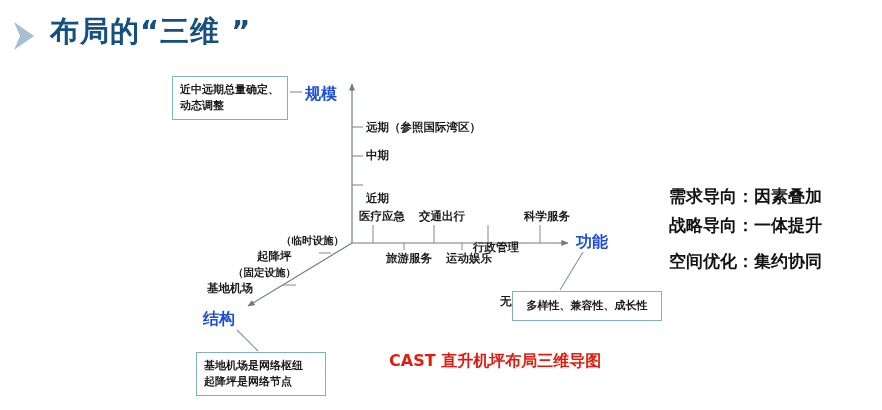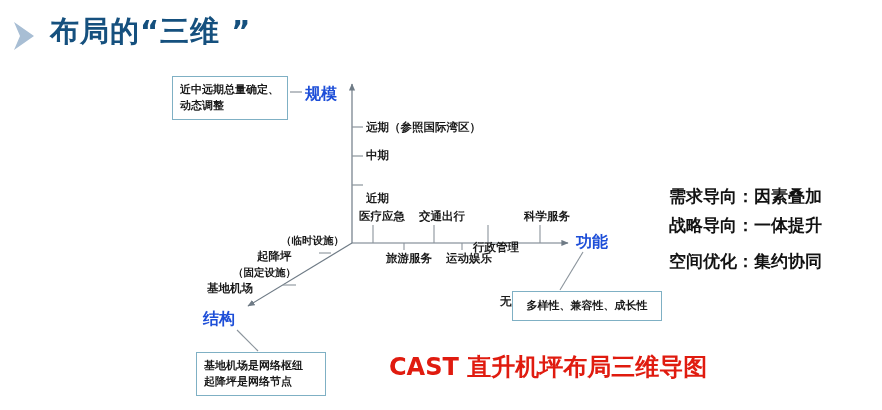--- a/index.html
+++ b/index.html
@@ -132,21 +132,21 @@
   }
   #statement-0 { left: 669px; top: 185px; }
   #statement-1 { left: 669px; top: 214px; }
   #statement-2 { left: 669px; top: 250px; }
 
   
   #caption-red {
     position: absolute;
     left: 389px;
     top: 351px;
-    font-size: 24px;
+    font-size: 16px;
     font-weight: bold;
     color: #e01b0f;
     white-space: nowrap;
   }
 </style>
 </head>
 <body>
 
 <div id="slide">
 

